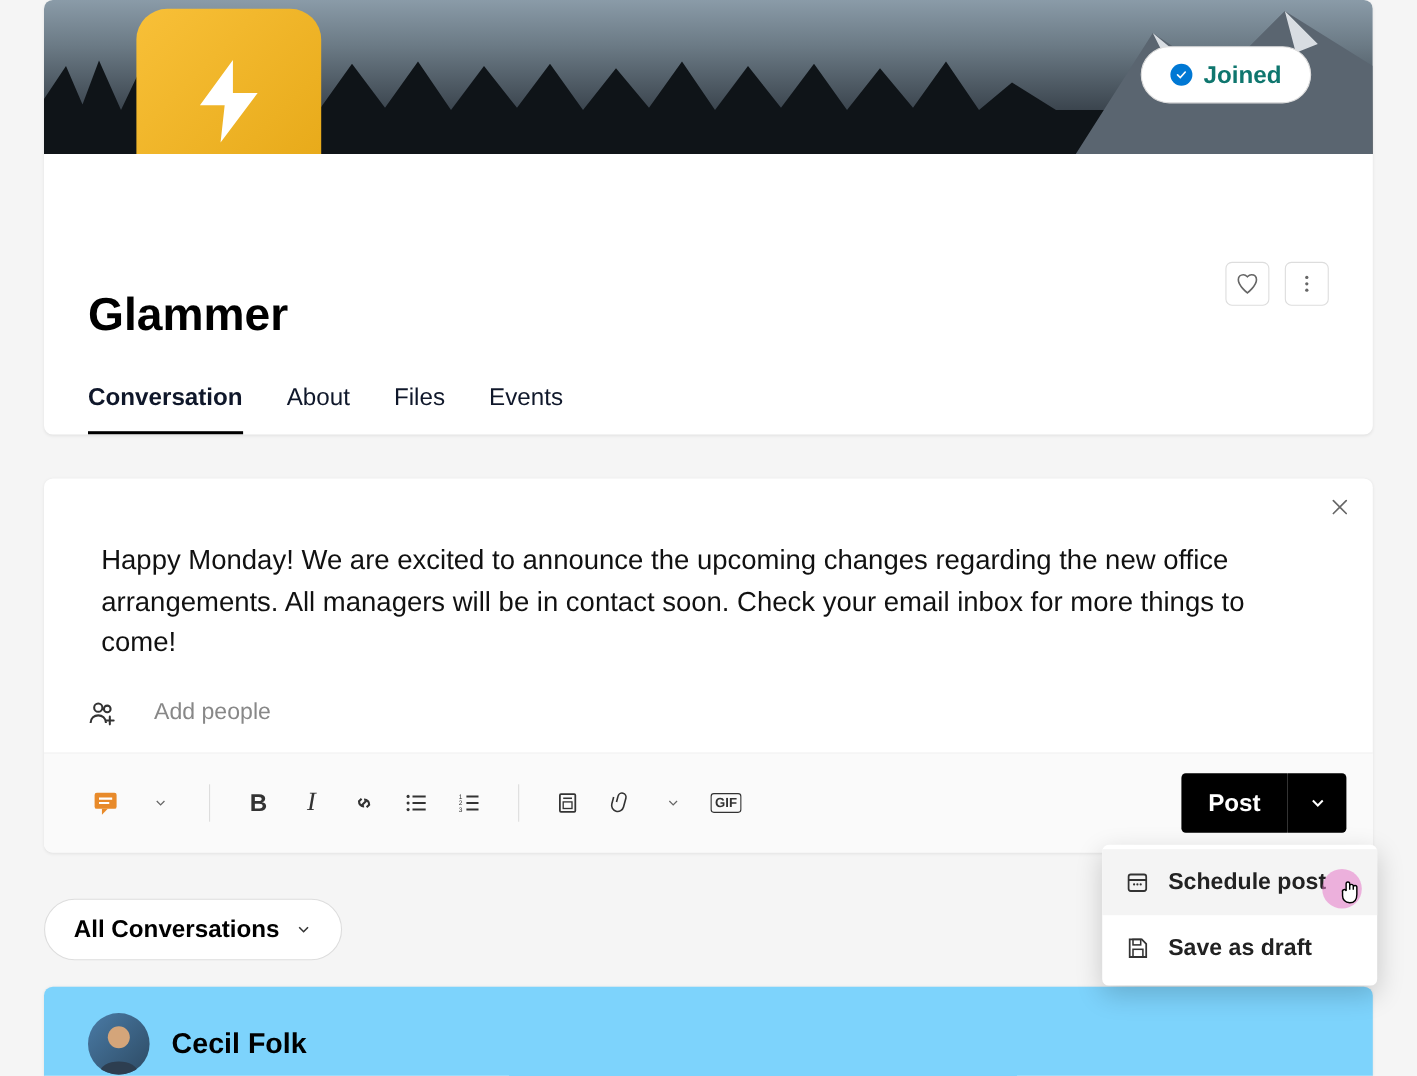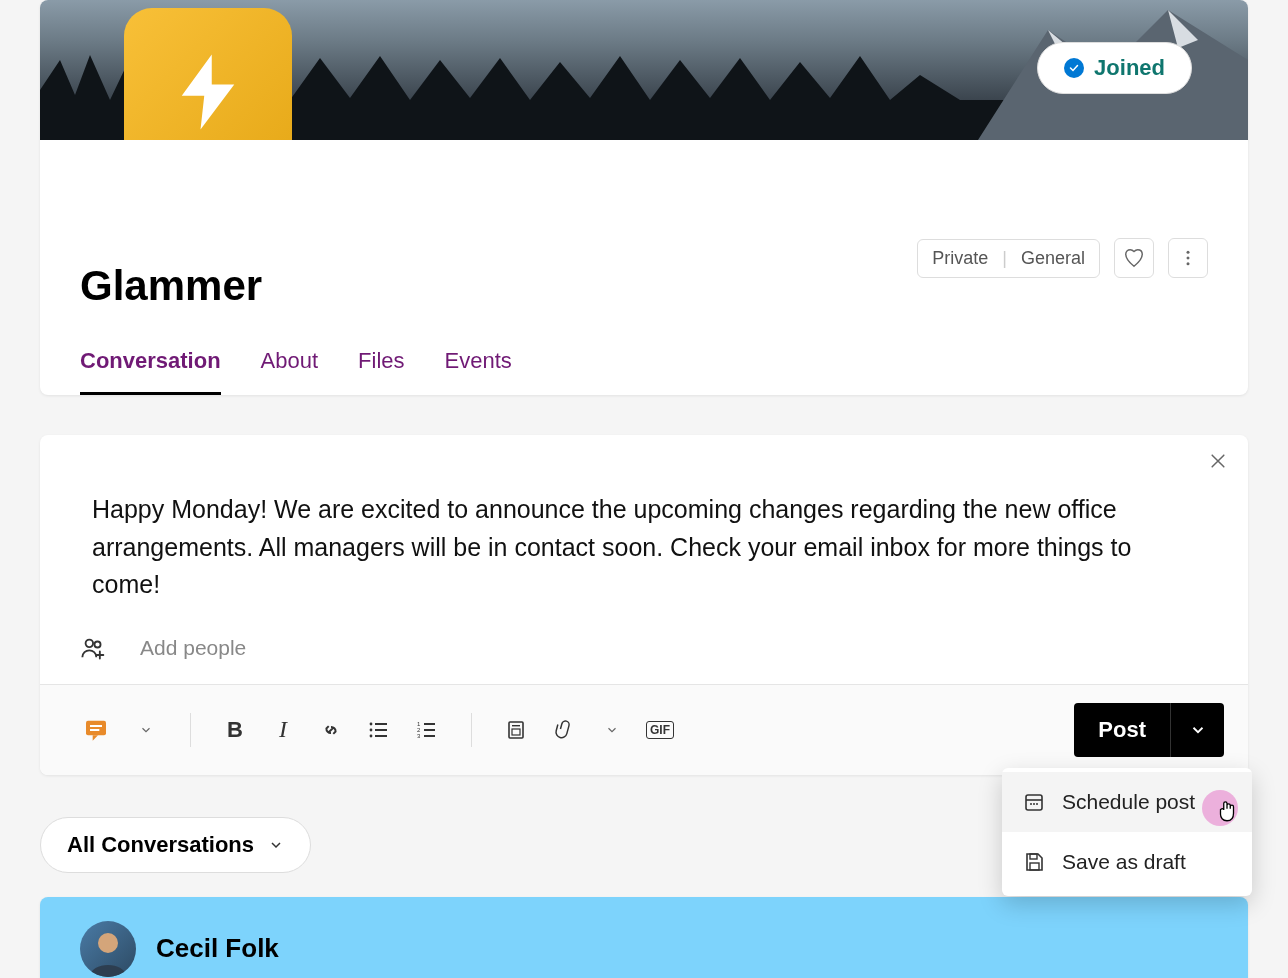--- a/index.html
+++ b/index.html
@@ -108,21 +108,21 @@
   cursor:pointer;
 }
 
 .tabs {
   display: flex;
   gap: 40px;
   margin-top: 10px;
 }
 .tab {
   font-size: 22px;
-  color: #701a75;
+  color: #0f172a;
   padding: 10px 0 18px 0;
   cursor: pointer;
 }
 .tab.active {
   font-weight: 700;
   border-bottom: 3px solid #000;
 }
 
 
 .composer {
@@ -198,20 +198,21 @@
 
 .dropdown {
   position:absolute;
   right: 36px; top: 768px;
   width: 250px;
   background:#fff;
   border-radius:6px;
   box-shadow: 0 8px 24px rgba(0,0,0,0.18);
   z-index: 10;
   padding: 4px 0;
+  font-weight: bold;
 }
 .dd-item {
   display:flex;align-items:center;gap:16px;
   padding: 18px 20px;
   font-size:21px;
   color:#222;
   cursor:pointer;
 }
 .dd-item.hovered { background:#f4f4f4;}
 .pink-cursor {
@@ -300,25 +301,20 @@
             </svg>
         </span>
         <span>Joined</span>
       </button>
     </div>
 
     <div class="header-body">
       <h1 class="community-title">Glammer</h1>
 
       <div class="header-actions">
-        <div class="tags-box">
-          <span>Private</span>
-          <span class="tag-divider">|</span>
-          <span>General</span>
-        </div>
         <button class="icon-btn">
           <svg width="22" height="22" viewBox="0 0 24 24">
             <path d="M12 21 C12 21 3 14 3 8 C3 5 5 3 8 3 C10 3 11 4 12 5 C13 4 14 3 16 3 C19 3 21 5 21 8 C21 14 12 21 12 21 Z" fill="none" stroke="#666" stroke-width="1.6"></path>
           </svg>
         </button>
         <button class="icon-btn">
           <svg width="20" height="20" viewBox="0 0 24 24">
             <circle cx="12" cy="5" r="1.8" fill="#666"></circle>
               <circle cx="12" cy="12" r="1.8" fill="#666"></circle>
               <circle cx="12" cy="19" r="1.8" fill="#666"></circle>

